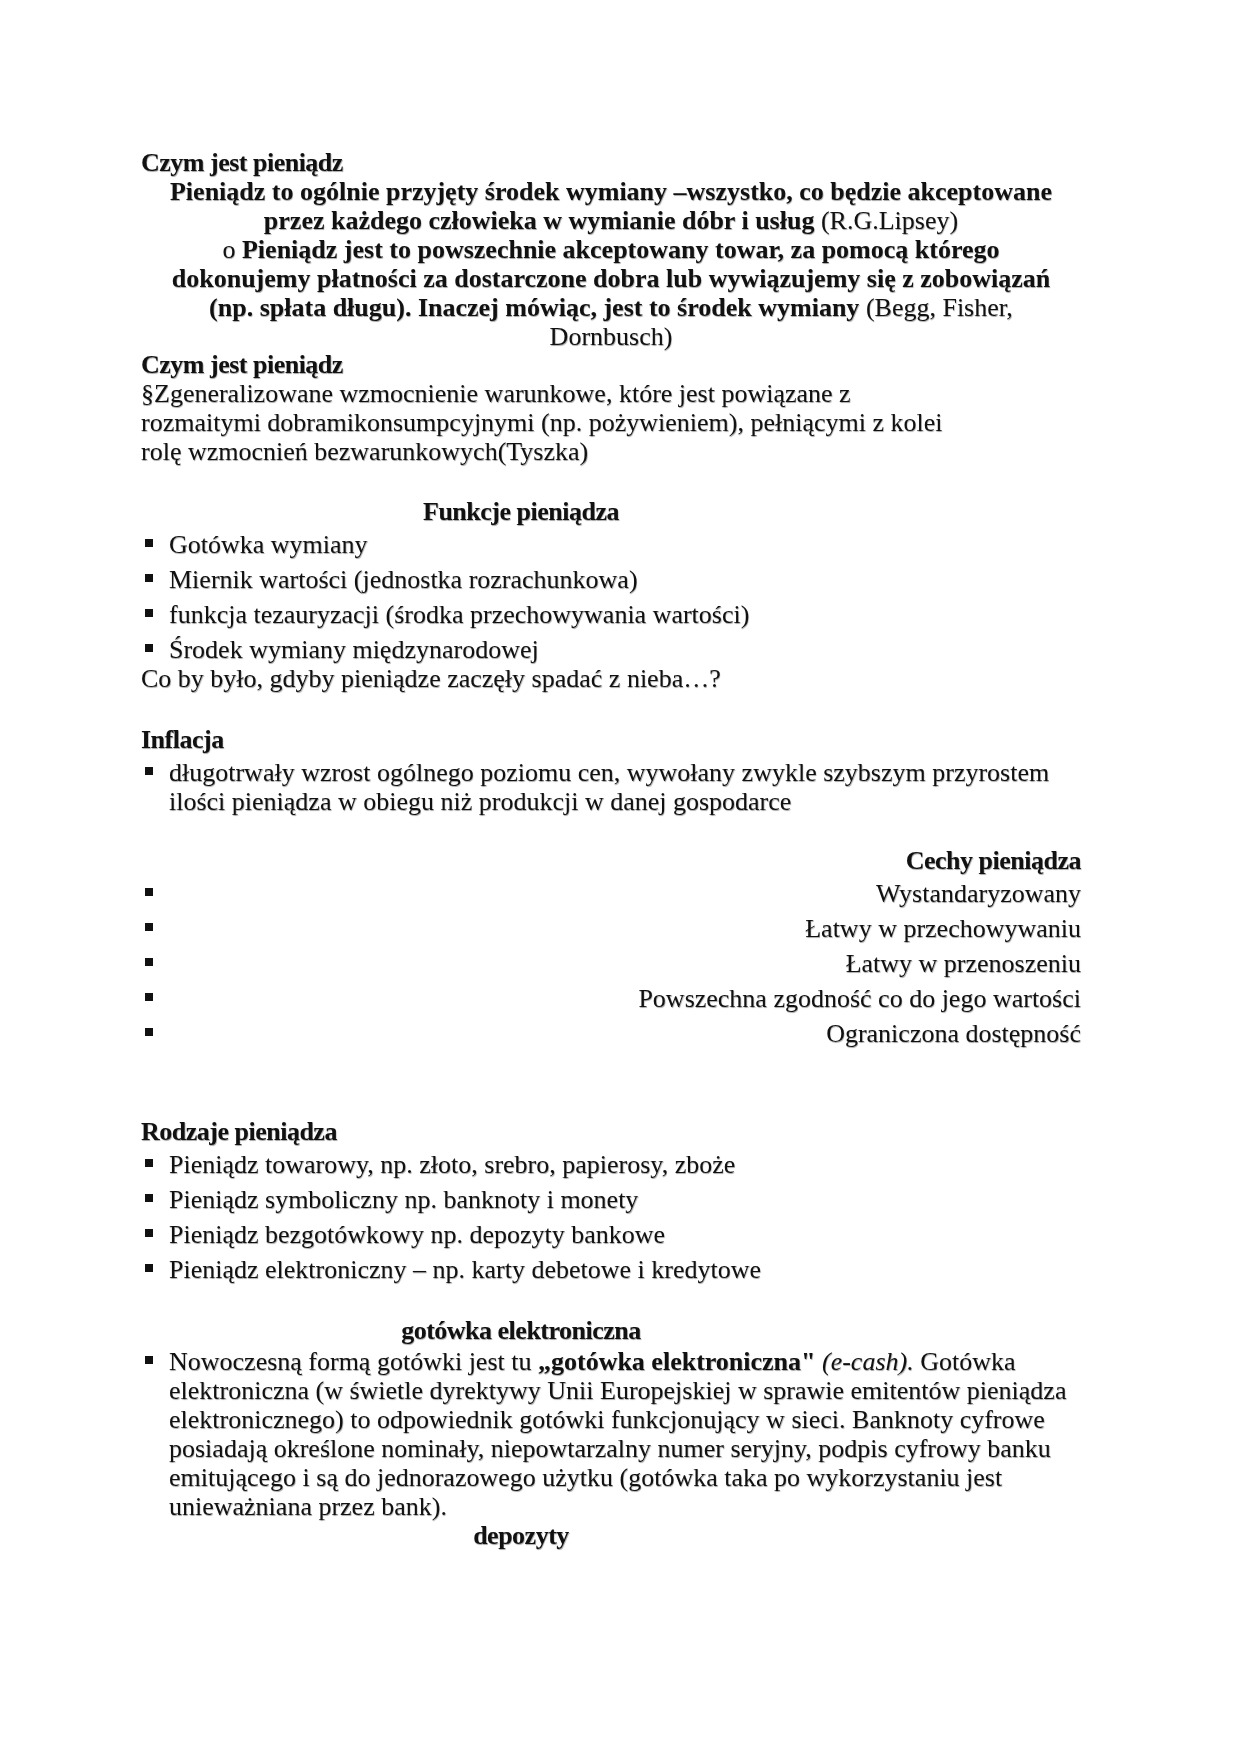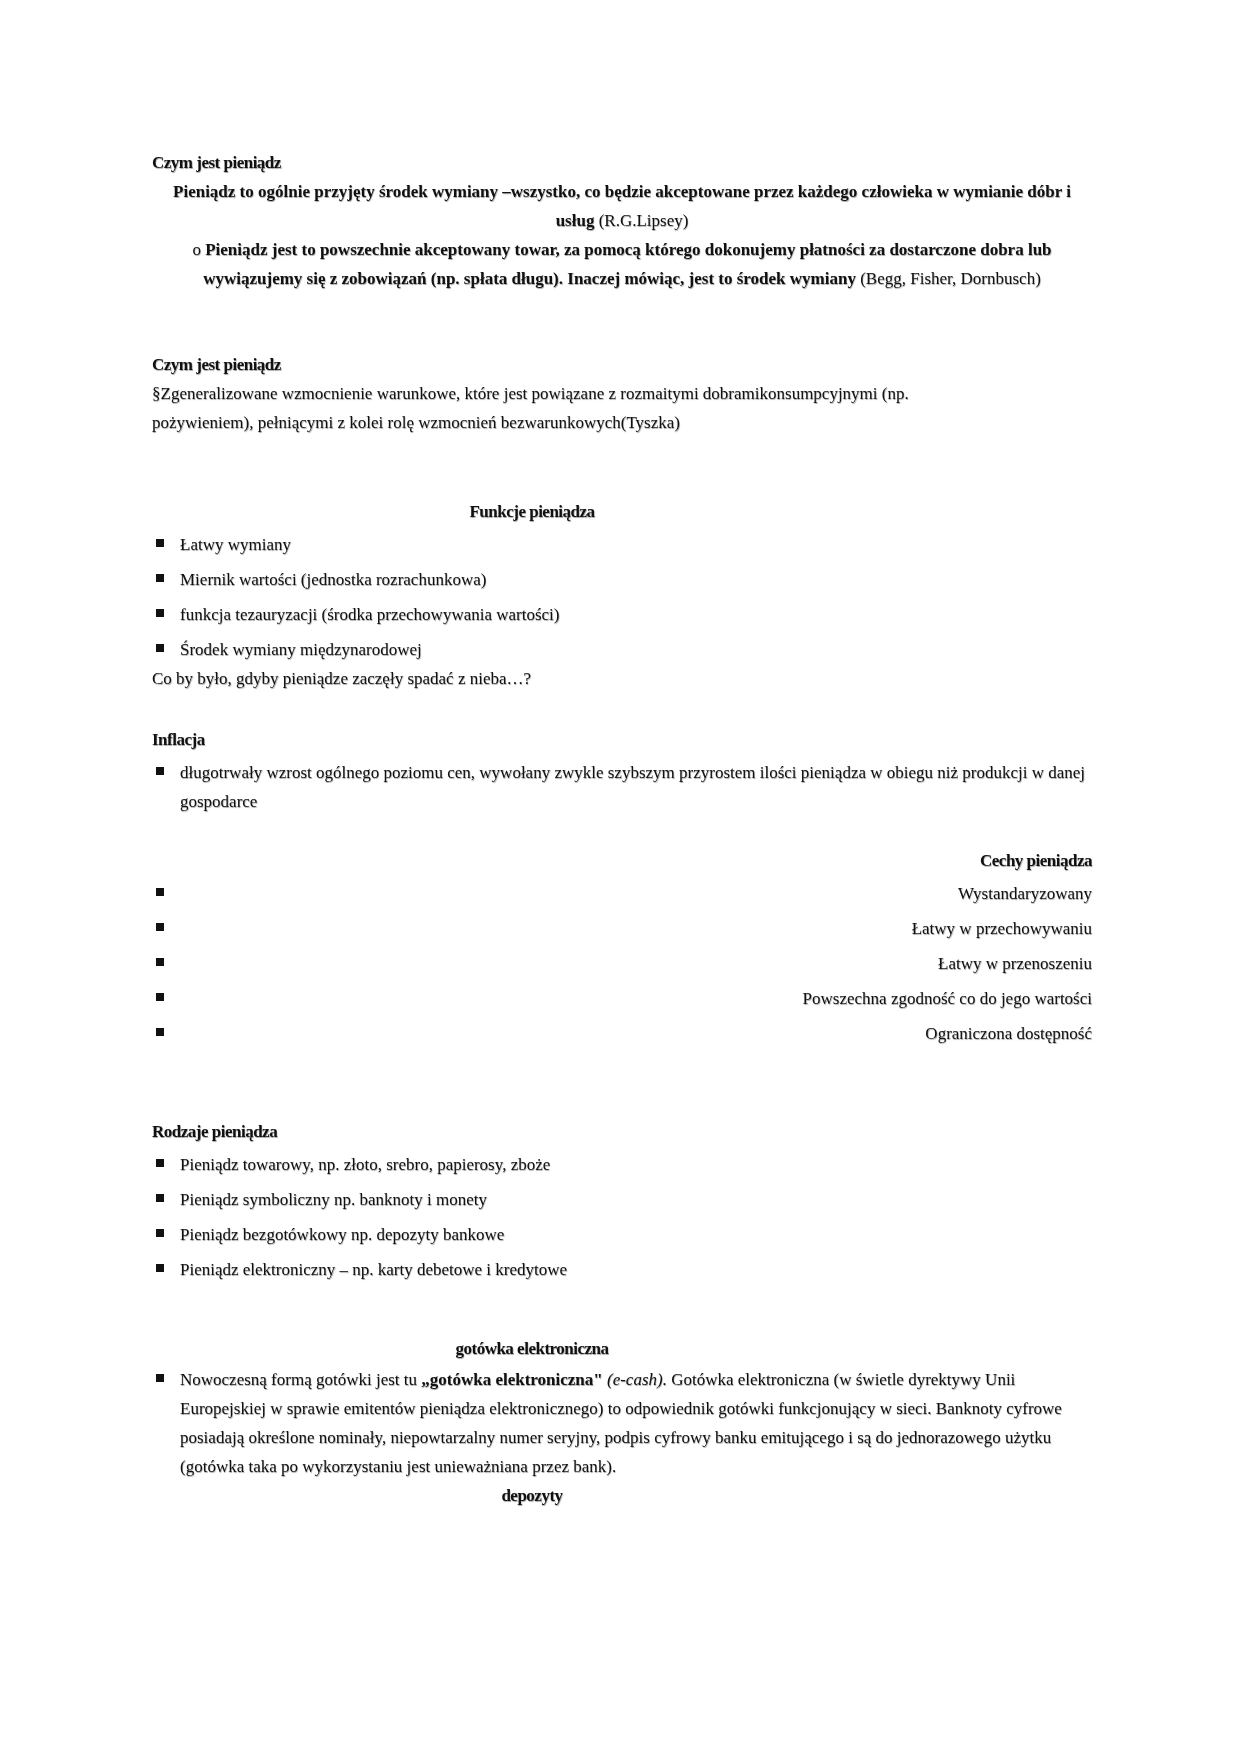--- a/index.html
+++ b/index.html
@@ -1,18 +1,18 @@
 <!DOCTYPE html>
 <html><head>
 <meta charset="utf-8">
 <style>
   html, body { margin: 0; padding: 0; background: #ffffff; }
   body { width: 1240px; height: 1754px; position: relative; overflow: hidden; font-family: "Liberation Serif", "DejaVu Serif", serif; color: #111; }
   .page { position: absolute; left: 0; top: 0; width: 1240px; height: 1754px; }
-  .blk { position: absolute; left: 152px; width: 940px; font-size: 17px; line-height: 29px; text-shadow: 0.6px 0.6px 0.8px rgba(0,0,0,0.35); }
+  .blk { position: absolute; left: 141px; width: 940px; font-size: 26px; line-height: 29px; text-shadow: 0.6px 0.6px 0.8px rgba(0,0,0,0.35); }
   .h { font-weight: bold; letter-spacing: -0.5px; }
   .center { text-align: center; }
   .b { font-weight: bold; }
   .i { font-style: italic; }
   ul.sq { list-style: none; margin: 0; padding: 0; }
   ul.sq li { position: relative; padding-left: 28px; }
   ul.sq li::before { content: ""; position: absolute; left: 4px; top: 9px; width: 8px; height: 8px; background: #111; }
   .sp35 li { height: 35px; line-height: 29px; }
 </style>
 </head>
@@ -27,21 +27,21 @@
   </div>
 
   <div class="blk" style="top:350px;">
     <div class="h">Czym jest pieniądz</div>
     <div style="width:820px;">§Zgeneralizowane wzmocnienie warunkowe, które jest powiązane z rozmaitymi dobramikonsumpcyjnymi (np. pożywieniem), pełniącymi z kolei rolę wzmocnień bezwarunkowych(Tyszka)</div>
   </div>
 
   <div class="blk" style="top:497px;">
     <div class="h center" style="width:760px;text-align:center;">Funkcje pieniądza</div>
     <ul class="sq sp35" style="margin-top:4px;">
-      <li>Łatwy wymiany</li>
+      <li>Gotówka wymiany</li>
       <li>Miernik wartości (jednostka rozrachunkowa)</li>
       <li>funkcja tezauryzacji (środka przechowywania wartości)</li>
       <li style="height:29px;">Środek wymiany międzynarodowej</li>
     </ul>
     <div>Co by było, gdyby pieniądze zaczęły spadać z nieba…?</div>
   </div>
 
   <div class="blk" style="top:725px;">
     <div class="h">Inflacja</div>
     <ul class="sq" style="margin-top:4px;">
@@ -64,20 +64,20 @@
     <div class="h">Rodzaje pieniądza</div>
     <ul class="sq sp35" style="margin-top:4px;">
       <li>Pieniądz towarowy, np. złoto, srebro, papierosy, zboże</li>
       <li>Pieniądz symboliczny np. banknoty i monety</li>
       <li>Pieniądz bezgotówkowy np. depozyty bankowe</li>
       <li>Pieniądz elektroniczny – np. karty debetowe i kredytowe</li>
     </ul>
   </div>
 
   <div class="blk" style="top:1316px;">
-    <div class="h center" style="width:760px;margin-top:18px;">gotówka elektroniczna</div>
+    <div class="h center" style="width:760px;">gotówka elektroniczna</div>
     <ul class="sq" style="margin-top:2px;">
       <li><span>Nowoczesną formą gotówki jest tu </span><span class="b">„gotówka elektroniczna"</span><span class="i"> (e-cash).</span><span> Gotówka elektroniczna (w świetle dyrektywy Unii Europejskiej w sprawie emitentów pieniądza elektronicznego) to odpowiednik gotówki funkcjonujący w sieci. Banknoty cyfrowe posiadają określone nominały, niepowtarzalny numer seryjny, podpis cyfrowy banku emitującego i są do jednorazowego użytku (gotówka taka po wykorzystaniu jest unieważniana przez bank).</span></li>
     </ul>
     <div class="h center" style="width:760px;">depozyty</div>
   </div>
 
 </div>
 
 </body></html>

